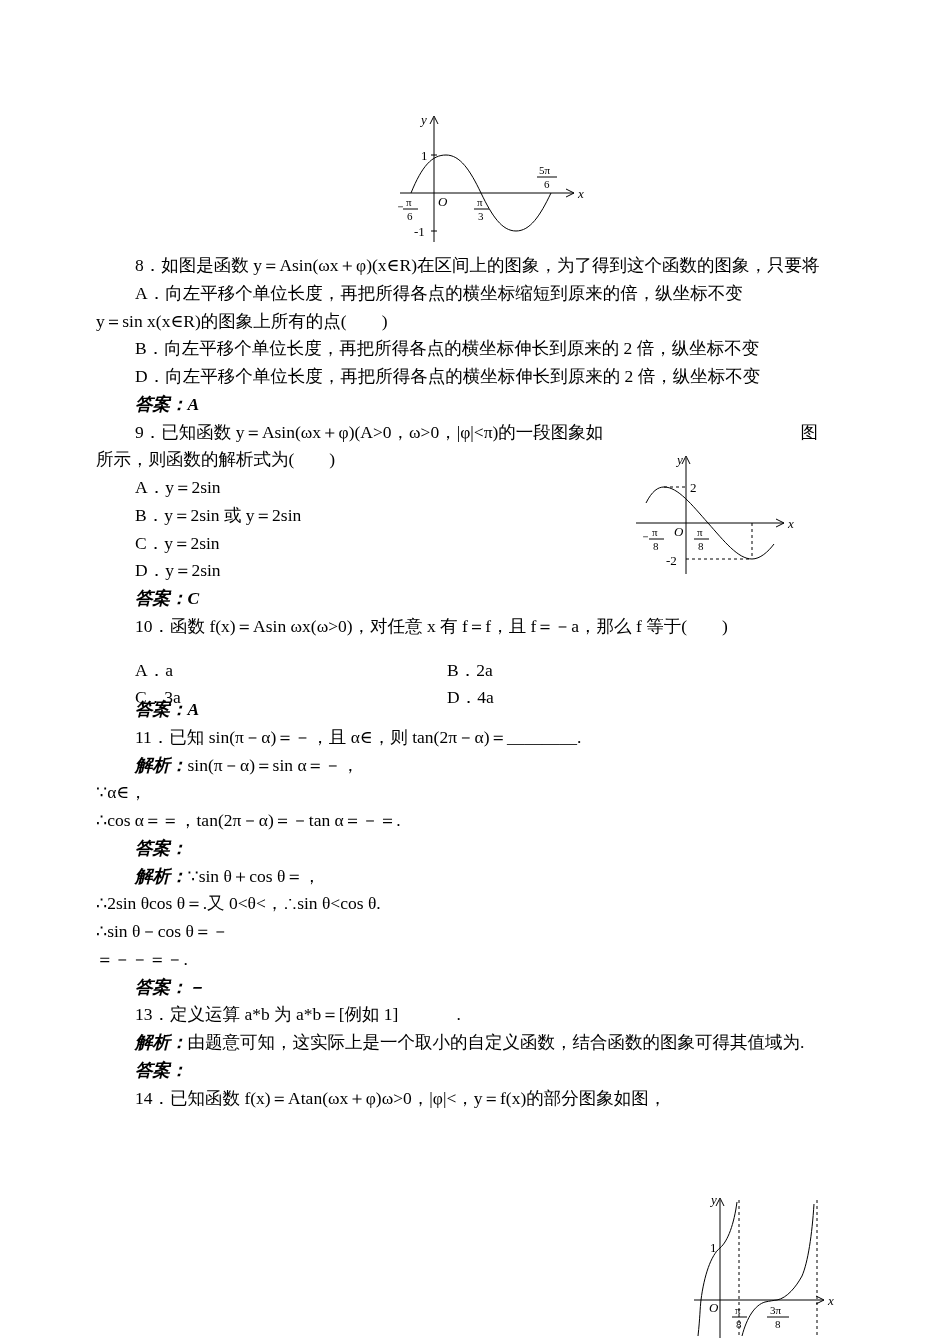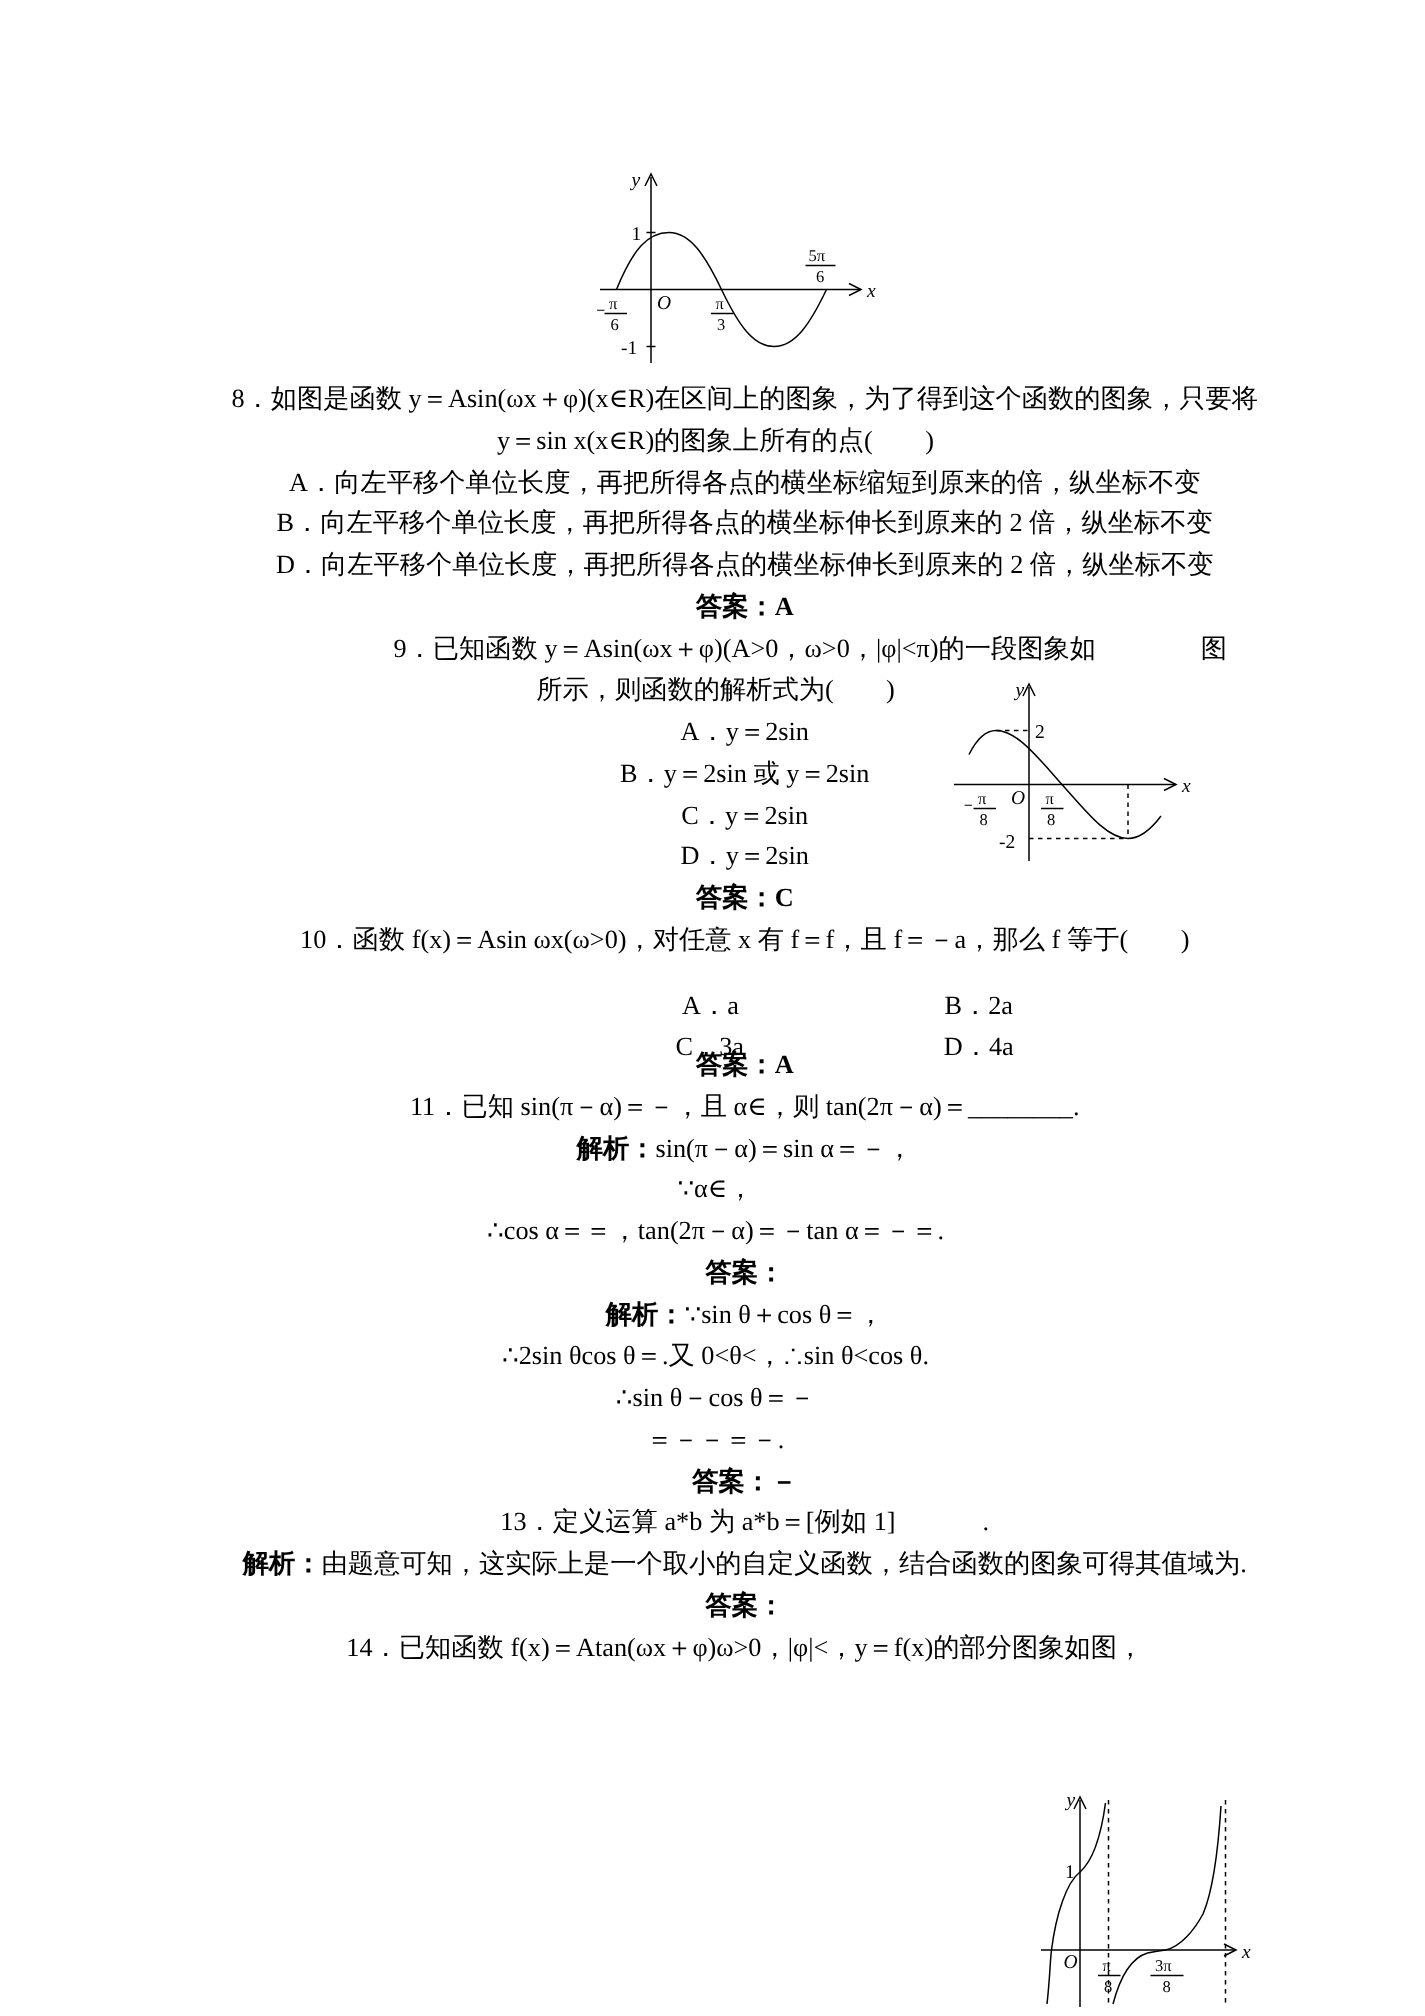--- a/index.html
+++ b/index.html
@@ -2,23 +2,23 @@
 <html><head>
 <meta charset="utf-8">
 <style>
   html,body { margin:0; padding:0; background:#ffffff; }
   .page {
     position:relative; width:950px; height:1344px; background:#ffffff;
     font-family:"Liberation Serif","DejaVu Serif",serif;
     font-size:17.5px; color:#000; overflow:hidden;
   }
   .text-flow { position:absolute; left:96px; right:92px; top:252px; line-height:27.75px; }
-  .line { height:27.75px; white-space:nowrap;text-align:center; }
+  .line { height:27.75px; white-space:nowrap; }
   .indent { padding-left:39px; }
-  .b { font-weight:bold; }
+  .b { font-weight:bold;font-style:italic; }
   .rel { position:relative; }
   .right-tail { position:absolute; right:40px; top:0; }
   .col { display:inline-block; width:312px;margin-top:16px; }
   .tail-gap { margin-left:58px; }
   .graph { position:absolute; }
   svg { display:block; }
   svg text { fill:#000; font-family:"Liberation Serif","DejaVu Serif",serif; font-size:13px; }
   svg text.fr { font-size:11px; }
   svg text.it { font-style:italic; }
   svg path, svg line { stroke:#000; stroke-width:1; fill:none; }
@@ -100,22 +100,22 @@
       <text x="46" y="138" class="fr">8</text>
       <text x="80" y="124" class="fr">3π</text>
       <line x1="77" y1="127" x2="99" y2="127"></line>
       <text x="85" y="138" class="fr">8</text>
     </svg>
   </div>
 
   <div class="text-flow">
 
     <div class="line indent">8．如图是函数 y＝Asin(ωx＋φ)(x∈R)在区间上的图象，为了得到这个函数的图象，只要将</div>
+    <div class="line indent">A．向左平移个单位长度，再把所得各点的横坐标缩短到原来的倍，纵坐标不变</div>
     <div class="line">y＝sin x(x∈R)的图象上所有的点(　　)</div>
-    <div class="line indent">A．向左平移个单位长度，再把所得各点的横坐标缩短到原来的倍，纵坐标不变</div>
     <div class="line indent">B．向左平移个单位长度，再把所得各点的横坐标伸长到原来的 2 倍，纵坐标不变</div>
     <div class="line indent">D．向左平移个单位长度，再把所得各点的横坐标伸长到原来的 2 倍，纵坐标不变</div>
     <div class="line indent b"><span>答案：</span><span>A</span></div>
 
     <div class="line indent rel"><span>9．已知函数 y＝Asin(ωx＋φ)(A&gt;0，ω&gt;0，|φ|&lt;π)的一段图象如</span><span class="right-tail">图</span></div>
     <div class="line">所示，则函数的解析式为(　　)</div>
     <div class="line indent">A．y＝2sin</div>
     <div class="line indent">B．y＝2sin 或 y＝2sin</div>
     <div class="line indent">C．y＝2sin</div>
     <div class="line indent">D．y＝2sin</div>

